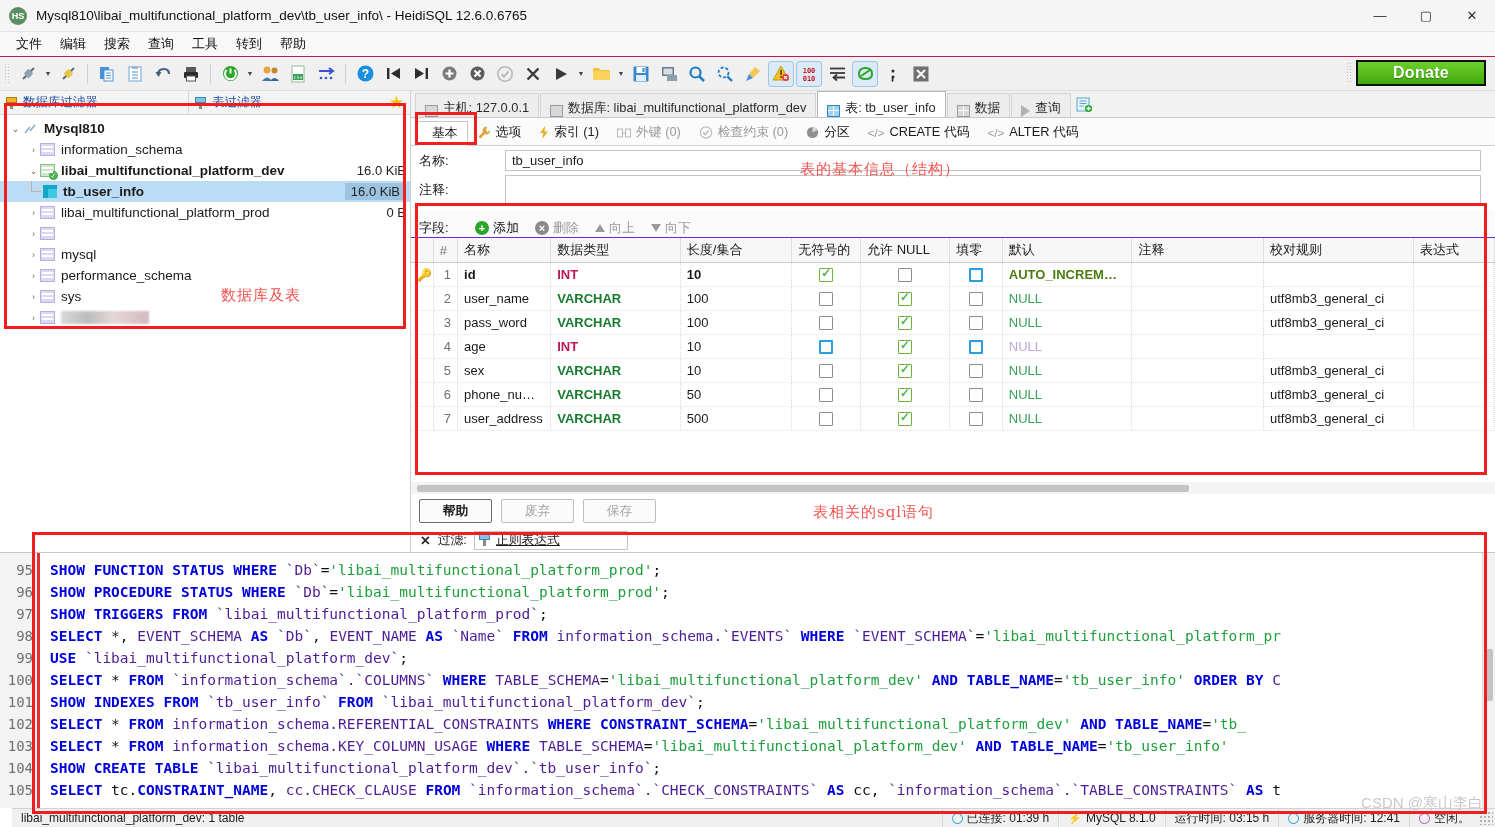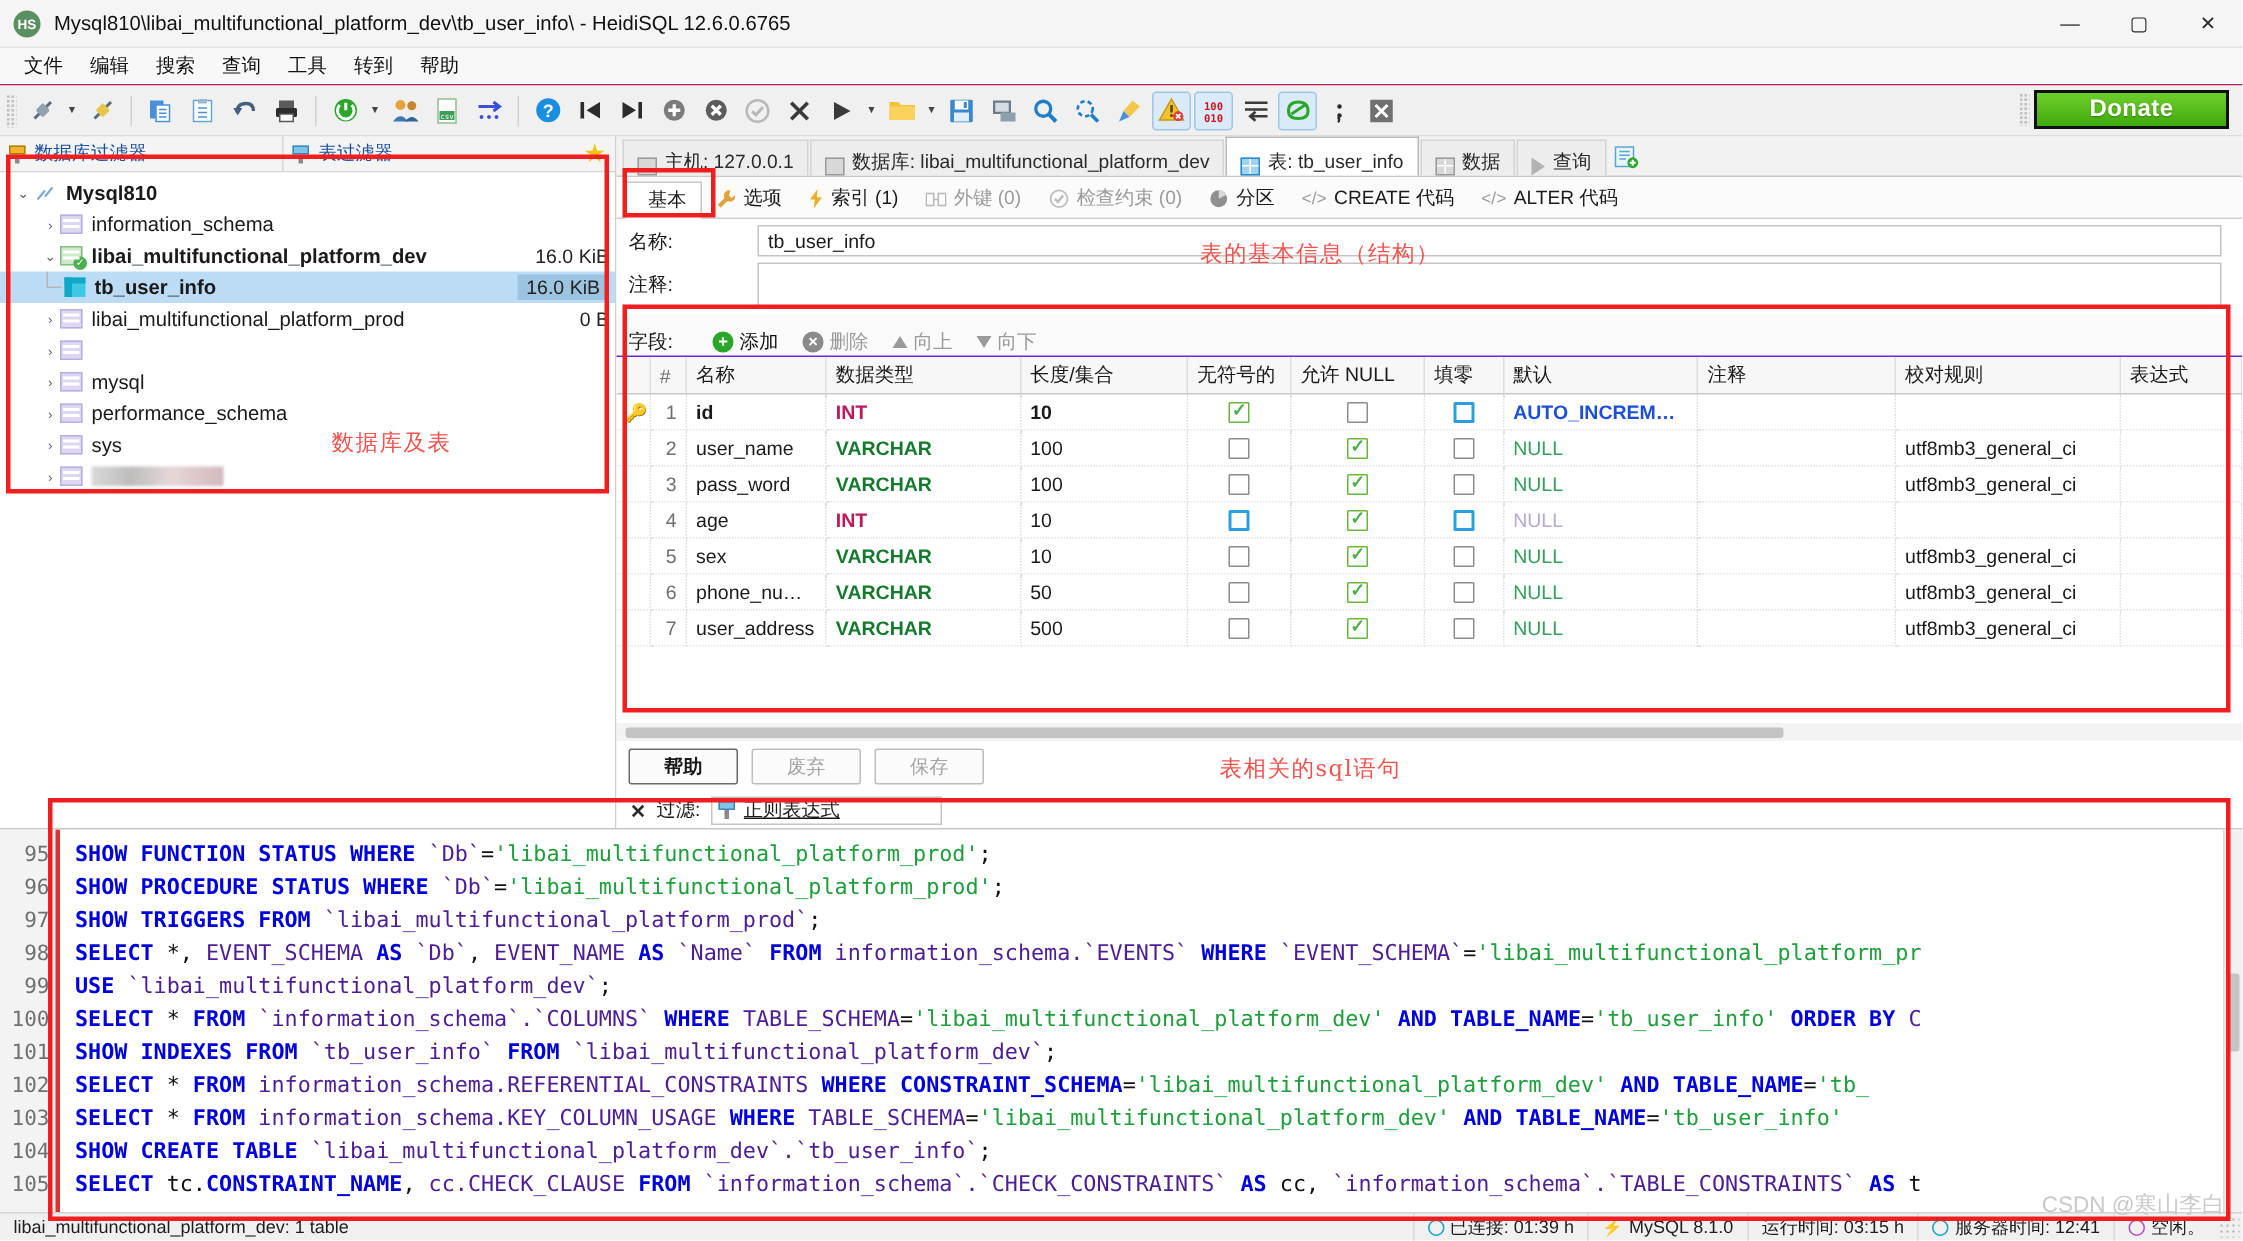--- a/index.html
+++ b/index.html
@@ -132,21 +132,21 @@
   .c-null { width:88px; }
   .c-zf { width:52px; }
   .c-def { width:128px; }
   .c-com { width:130px; }
   .c-coll { width:148px; }
   .c-expr { width:80px; }
   .type-t { color:#157a2e; font-weight:bold; }
   .type-i { color:#be185d; font-weight:bold; }
   .nullv { color:#35a05a; }
   .nullv.faint { color:#b9a8d6; }
-  .autoinc { color:#1d4ed8; font-weight:bold;text-align:right; }
+  .autoinc { color:#4d7c0f; font-weight:bold;text-align:right; }
   .key { color:#e8a317; font-size:12px; }
   .cbx { width:14px; height:14px; border:1px solid #8c8c8c; background:#fff; display:inline-block;
          position:relative; vertical-align:middle; border-radius:1px; }
   .cbx.on { border-color:#6cb33f; }
   .cbx.on::after { content:"✓"; position:absolute; left:1px; top:-3px; font-size:12px; color:#4caf50; font-weight:bold; }
   .cbx.hl { border:2px solid #2a9fe0; }
   .center { text-align:center; }
 
   .hscroll { height:12px; background:#f3f3f3; display:flex; align-items:center; padding:0 6px; }
   .hscroll i { display:block; height:7px; background:#c4c4c4; border-radius:2px; width:72%; }
@@ -173,21 +173,21 @@
   .sqlcode div { height:22px; line-height:22px; }
   .kw { color:#0000dd; font-weight:bold; }
   .str { color:#1f9e3c; }
   .bt { color:#4c1d95; }
   .pl { color:#111; }
   .vscroll { position:absolute; right:0; top:0; bottom:0; width:13px; background:#f1f1f1; border-left:1px solid #dcdcdc; }
   .vscroll i { position:absolute; right:2px; top:96px; width:9px; height:52px; background:#c4c4c4; border-radius:2px; }
 
   
   .statusbar { height:19px; background:#f0f0f0; border-top:1px solid #d2d2d2; display:flex; align-items:center;
-               font-size:12px; color:#1d1d1d; }
+               font-size:12px; color:#1d1d1d;margin-left:12px; }
   .sseg { display:flex; align-items:center; gap:4px; padding:0 9px; height:19px; border-right:1px solid #d8d8d8; white-space:nowrap; }
   .sseg.grow { flex:1; border-right:1px solid #d8d8d8; }
   .clock { width:11px; height:11px; border:1.5px solid #18a0c8; border-radius:50%; }
   .clock.p { border-color:#b050c8; }
   .plug { color:#2e6fb0; font-size:11px; }
   .gripcorner { width:14px; height:14px; margin-left:auto; margin-right:2px;
                 background-image:radial-gradient(#b0b0b0 1px, transparent 1px); background-size:4px 4px; }
 
   
   .redbox { position:absolute; border:3px solid #f01e1e; pointer-events:none; z-index:40; }

